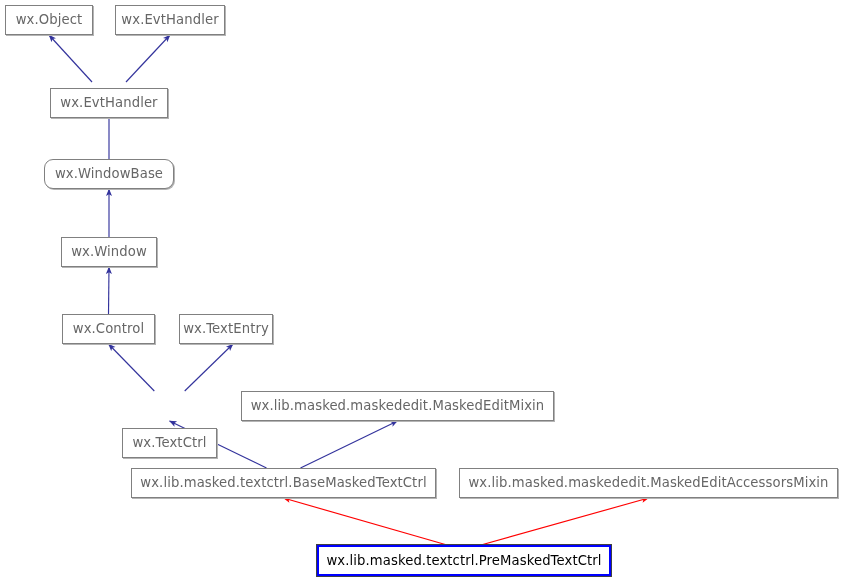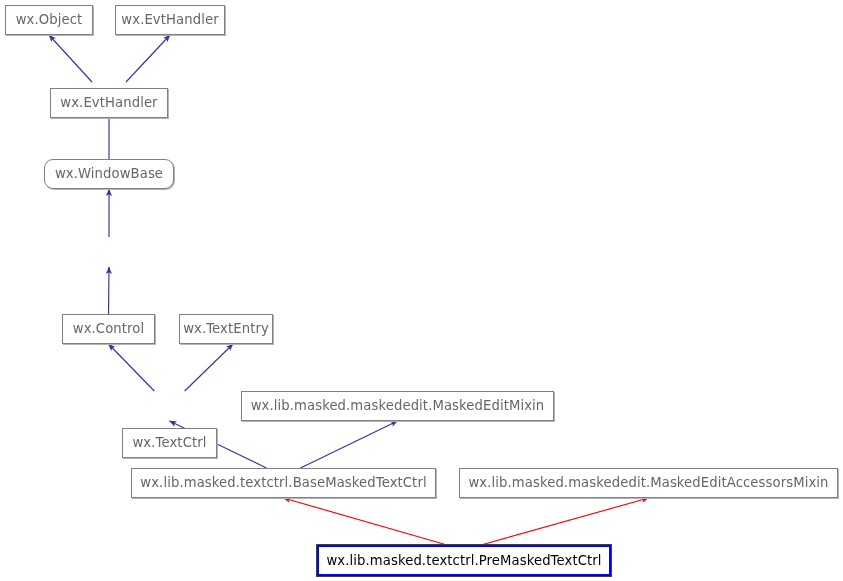--- a/index.html
+++ b/index.html
@@ -94,20 +94,23 @@
       </div>
       <div class="node" style="left: 115px; top: 5px; width: 110px; height: 30px;">
         <span class="node-label">wx.EvtHandler</span>
       </div>
       <div class="node" style="left: 50px; top: 88px; width: 118px; height: 30px;">
         <span class="node-label">wx.EvtHandler</span>
       </div>
       <div class="node" style="left: 44px; top: 159px; width: 130px; height: 30px; border-radius: 9px;">
         <span class="node-label">wx.WindowBase</span>
       </div>
+      <div class="node" style="left: 61px; top: 237px; width: 96px; height: 30px;">
+        <span class="node-label">wx.Window</span>
+      </div>
       <div class="node" style="left: 62px; top: 314px; width: 93px; height: 30px;">
         <span class="node-label">wx.Control</span>
       </div>
       <div class="node" style="left: 179px; top: 314px; width: 94px; height: 30px;">
         <span class="node-label">wx.TextEntry</span>
       </div>
       <div class="node" style="left: 122px; top: 391px; width: 95px; height: 30px; margin-top: 37px;">
         <span class="node-label">wx.TextCtrl</span>
       </div>
       <div class="node" style="left: 241px; top: 391px; width: 313px; height: 30px;">

